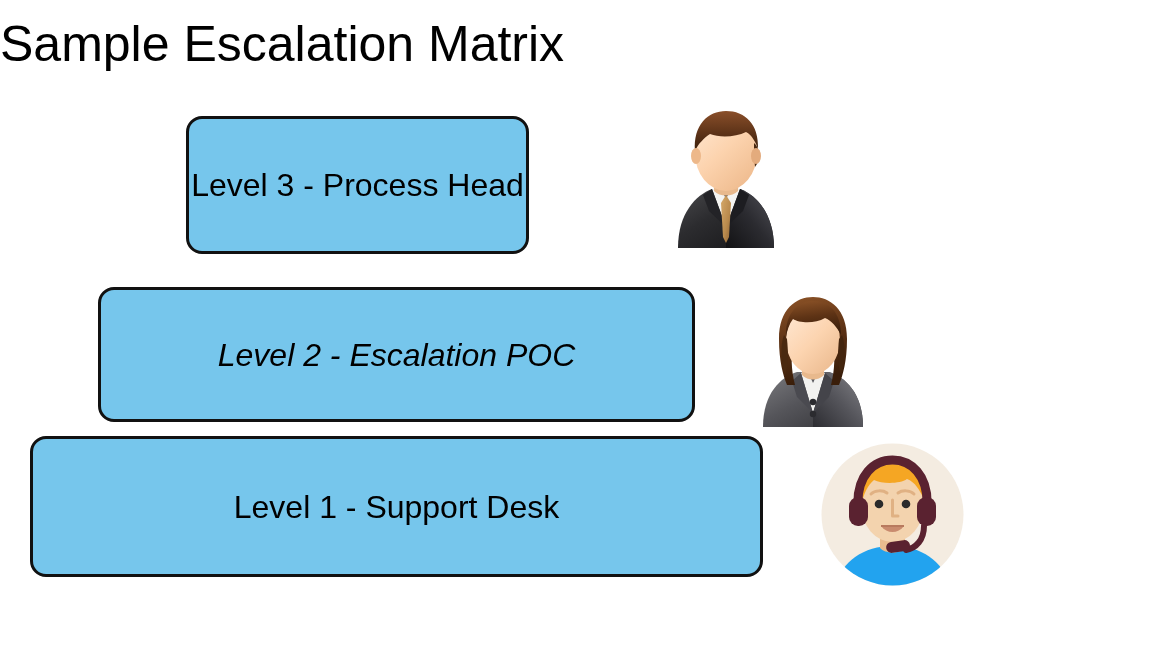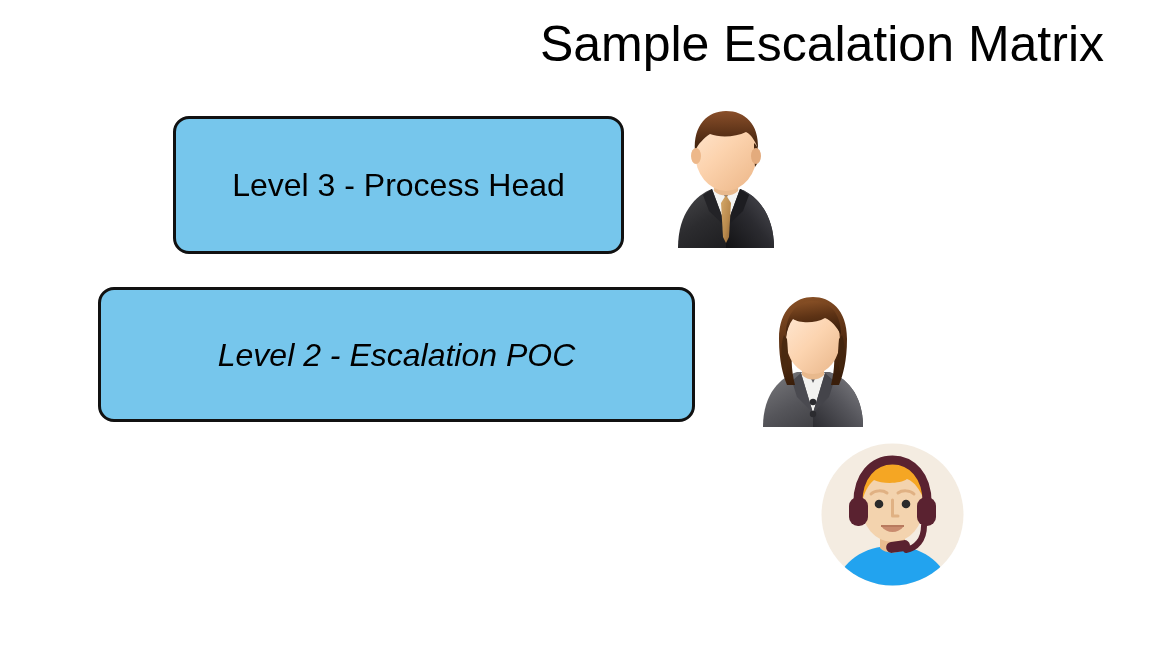--- a/index.html
+++ b/index.html
@@ -17,21 +17,21 @@
     background: #ffffff;
     overflow: hidden;
   }
 
   
   #title {
     position: absolute;
     left: 0;
     top: 8px;
     width: 1104px;
-    text-align: right;
+    text-align: left;
     font-size: 50px;
     line-height: 72px;
     color: #000000;
     font-weight: 400;
     letter-spacing: 0px;
     white-space: nowrap;
   }
 
   
   #watermark {
@@ -59,21 +59,21 @@
     justify-content: center;
     z-index: 2;
   }
   .level-label {
     font-size: 32px;
     line-height: 38px;
     color: #000000;
     font-weight: 400;
     white-space: nowrap;
   }
-  #box-level-3 { left: 173px;  top: 116px; width: 451px; height: 138px; }
+  #box-level-3 { left: 186px;  top: 116px; width: 343px; height: 138px; }
   #box-level-2 { left:  98px;  top: 287px; width: 597px; height: 135px; font-style: italic; }
   #box-level-1 { left:  30px;  top: 436px; width: 733px; height: 141px; }
 
   
   .avatar {
     position: absolute;
     z-index: 1;
   }
   #avatar-process-head  { left: 662px; top: 103px; width: 128px; height: 145px; }
   #avatar-escalation-poc{ left: 753px; top: 293px; width: 120px; height: 134px; }
@@ -88,20 +88,23 @@
 
 
   <div class="level-box" id="box-level-3">
     <span class="level-label">Level 3 - Process Head</span>
   </div>
 
   <div class="level-box" id="box-level-2">
     <span class="level-label">Level 2 - Escalation POC</span>
   </div>
 
+  <div class="level-box" id="box-level-1">
+    <span class="level-label">Level 1 - Support Desk</span>
+  </div>
 
   <div class="avatar" id="avatar-process-head">
     <svg viewBox="0 0 128 145" width="128" height="145">
       <defs>
         <linearGradient id="bmHair" x1="0" y1="0" x2="0" y2="1">
           <stop offset="0%" stop-color="#8a4f2a"></stop>
           <stop offset="55%" stop-color="#5d3318"></stop>
           <stop offset="100%" stop-color="#3b200d"></stop>
         </linearGradient>
         <linearGradient id="bmSkin" x1="0.15" y1="0" x2="0.9" y2="1">

